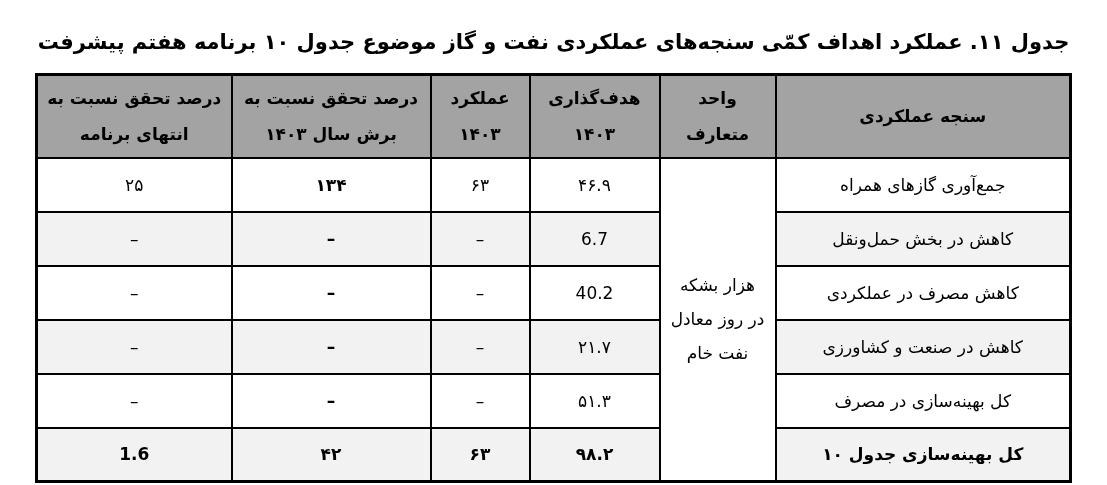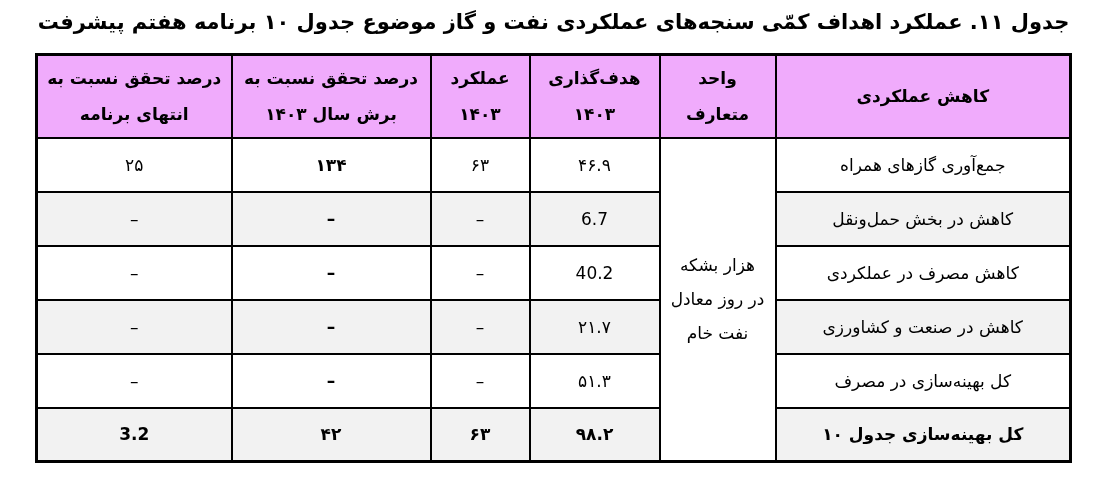--- a/index.html
+++ b/index.html
@@ -8,21 +8,21 @@
     width: 1107px;
     height: 485px;
     overflow: hidden;
     font-family: "DejaVu Sans", sans-serif;
     color: #000000;
     direction: rtl;
   }
   .page { width: 1107px; height: 485px; position: relative; }
 
   .doc-title {
-    padding-top: 0;
+    padding-top: 20px;
     text-align: center;
     font-weight: bold;
     font-size: 21px;
     line-height: 44px;
     color: #000000;
   }
 
   table.perf-table {
     margin: 9px 35px 0 38px;
     width: 1034px;
@@ -33,21 +33,21 @@
   }
   .perf-table th, .perf-table td {
     border: 2px solid #000000;
     text-align: center;
     vertical-align: middle;
     font-size: 17px;
     padding: 2px 6px;
     overflow: hidden;
   }
   .perf-table thead th {
-    background: #f0abfc;
+    background: #a3a3a3;
     font-weight: bold;
     height: 83px;
     white-space: pre-line;
     line-height: 2.15;
   }
   .perf-table tbody td { height: 54px; background: #ffffff; }
   .perf-table tbody tr:nth-child(even) td { background: #f2f2f2; }
   .perf-table td.unit-cell {
     background: #ffffff !important;
     line-height: 2.0;
@@ -78,21 +78,21 @@
     <colgroup>
       <col class="c-measure">
       <col class="c-unit">
       <col class="c-target">
       <col class="c-performance">
       <col class="c-pct-year">
       <col class="c-pct-program">
     </colgroup>
     <thead>
       <tr>
-        <th>کاهش عملکردی</th>
+        <th>سنجه عملکردی</th>
         <th>واحد متعارف</th>
         <th>هدف‌گذاری
 ۱۴۰۳</th>
         <th>عملکرد
 ۱۴۰۳</th>
         <th>درصد تحقق نسبت به
 برش سال ۱۴۰۳</th>
         <th>درصد تحقق نسبت به
 انتهای برنامه</th>
       </tr>
@@ -132,18 +132,18 @@
         <td>۵۱.۳</td>
         <td>–</td>
         <td class="bold-col">–</td>
         <td>–</td>
       </tr>
       <tr class="total-row">
         <td>کل بهینه‌سازی جدول ۱۰</td>
         <td>۹۸.۲</td>
         <td>۶۳</td>
         <td class="bold-col">۴۲</td>
-        <td>3.2</td>
+        <td>1.6</td>
       </tr>
     </tbody>
   </table>
 
 </div>
 
 </body></html>

